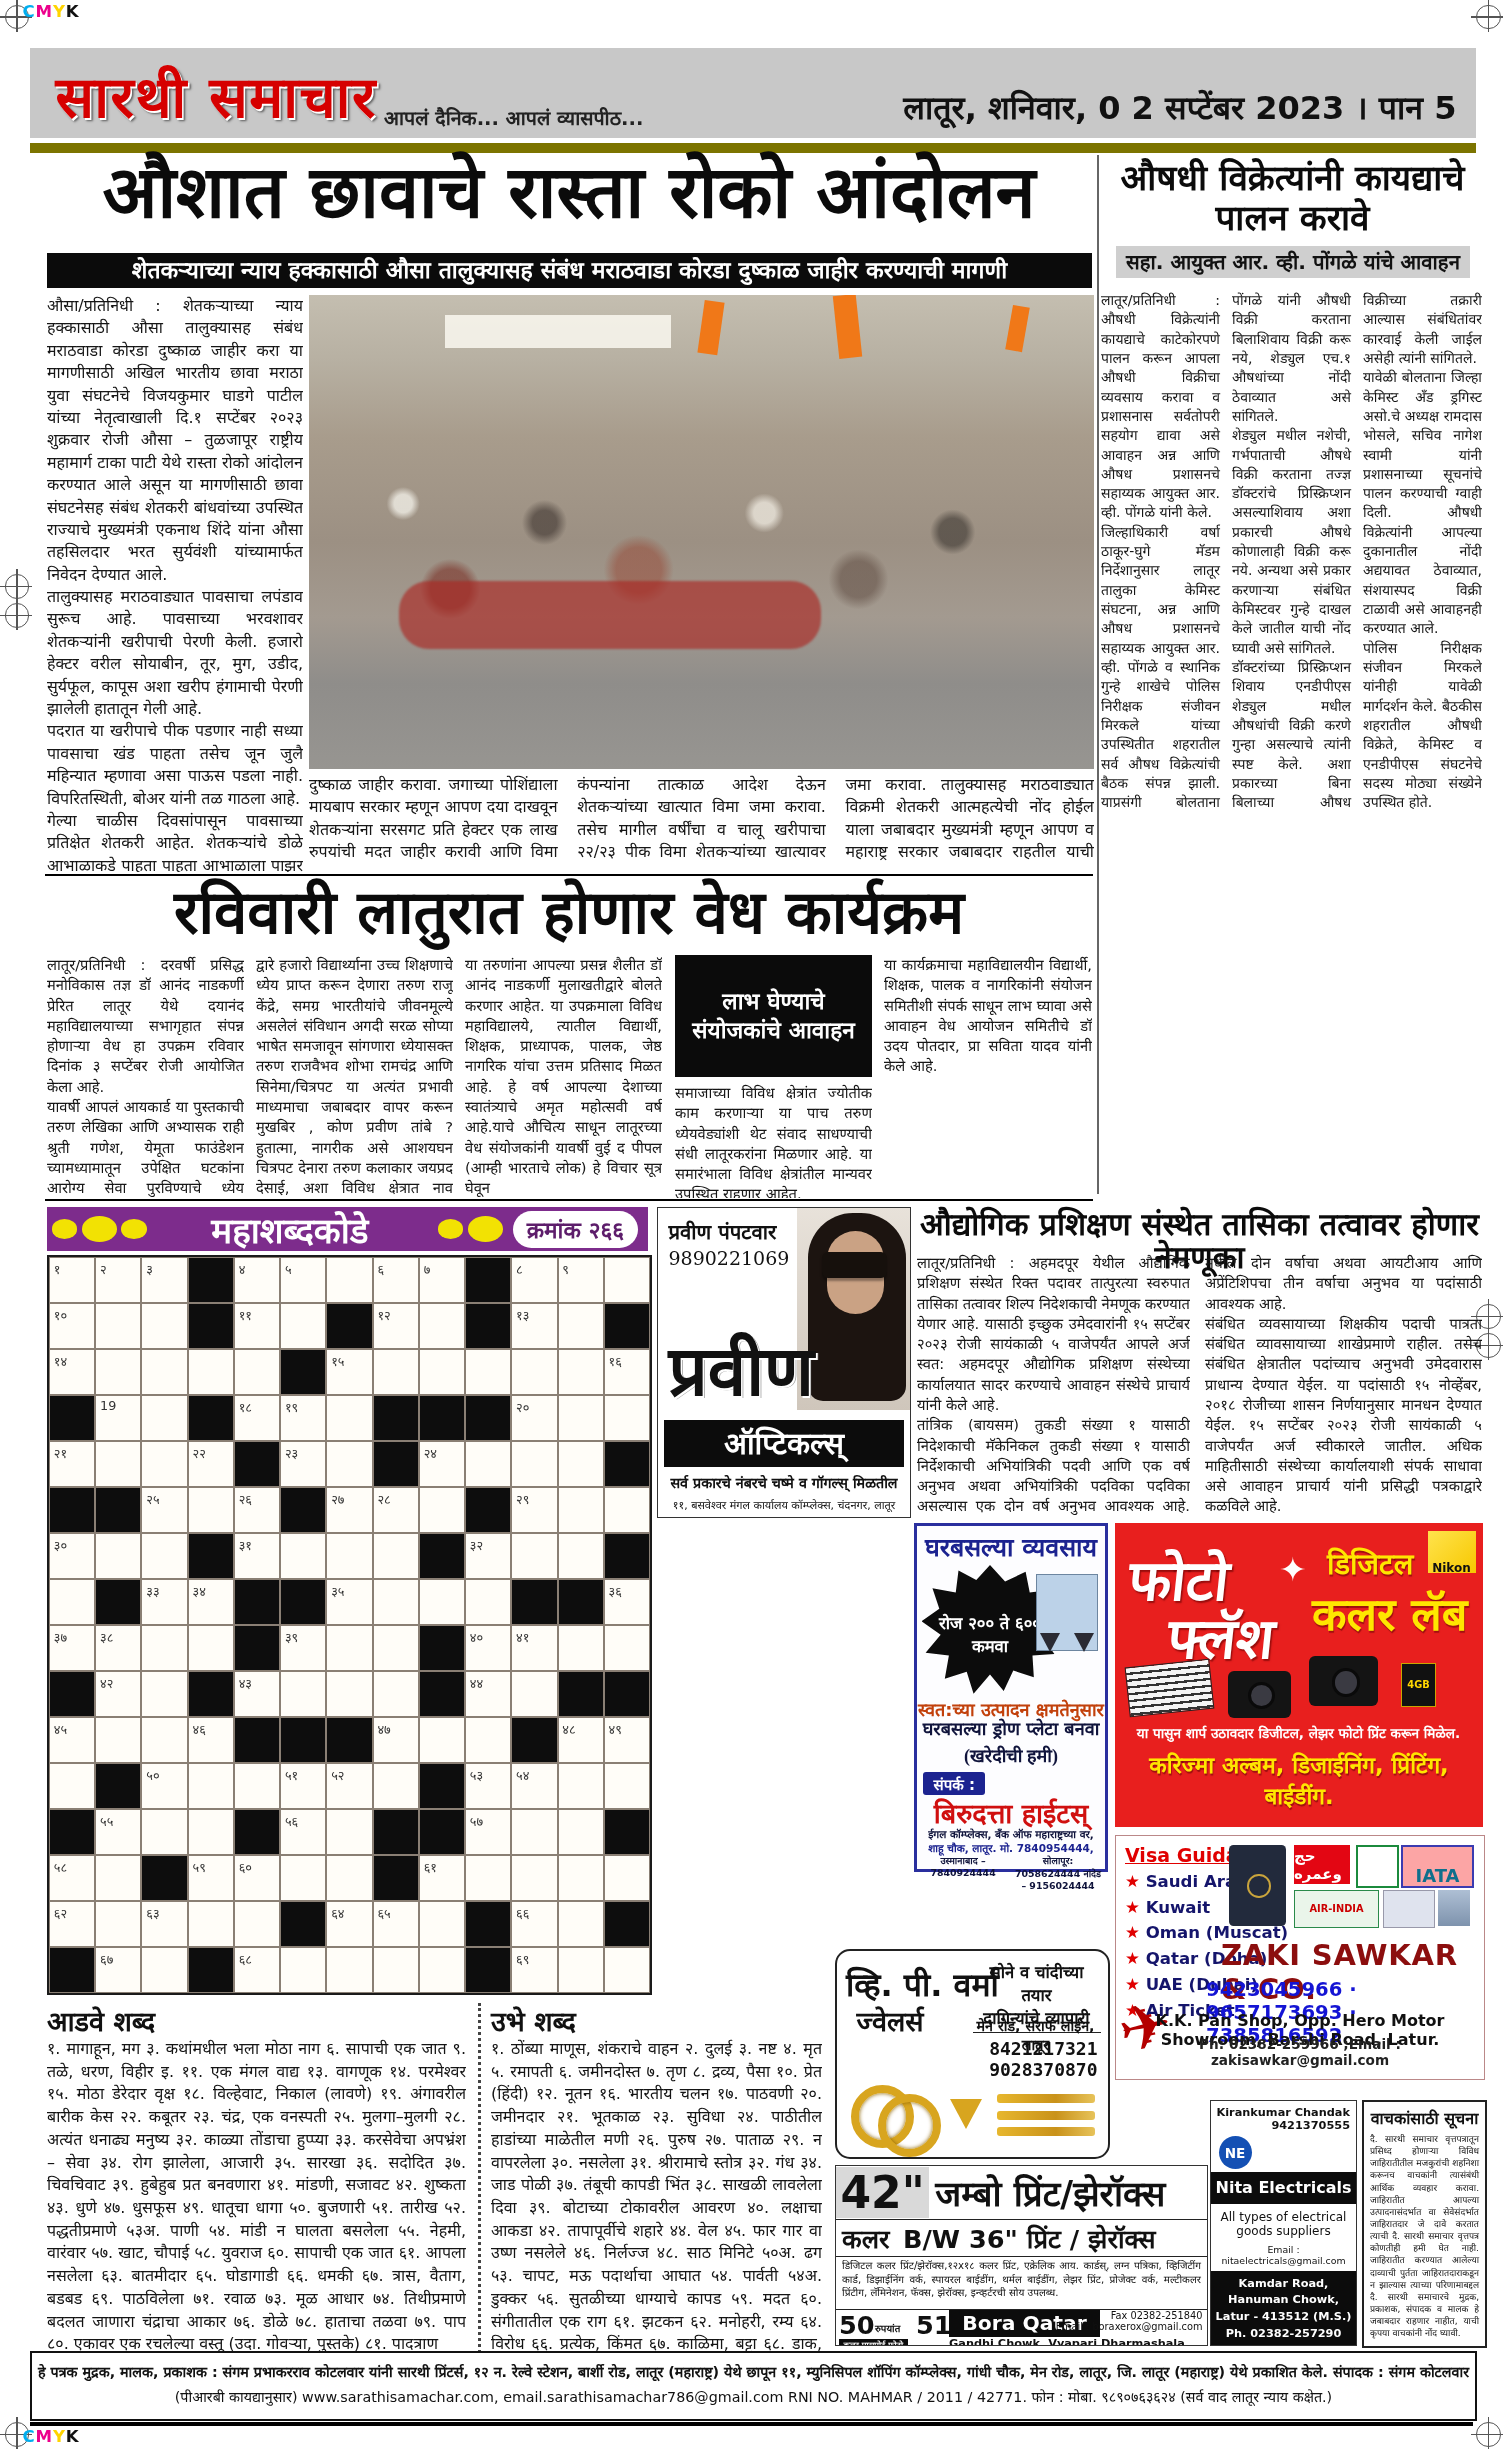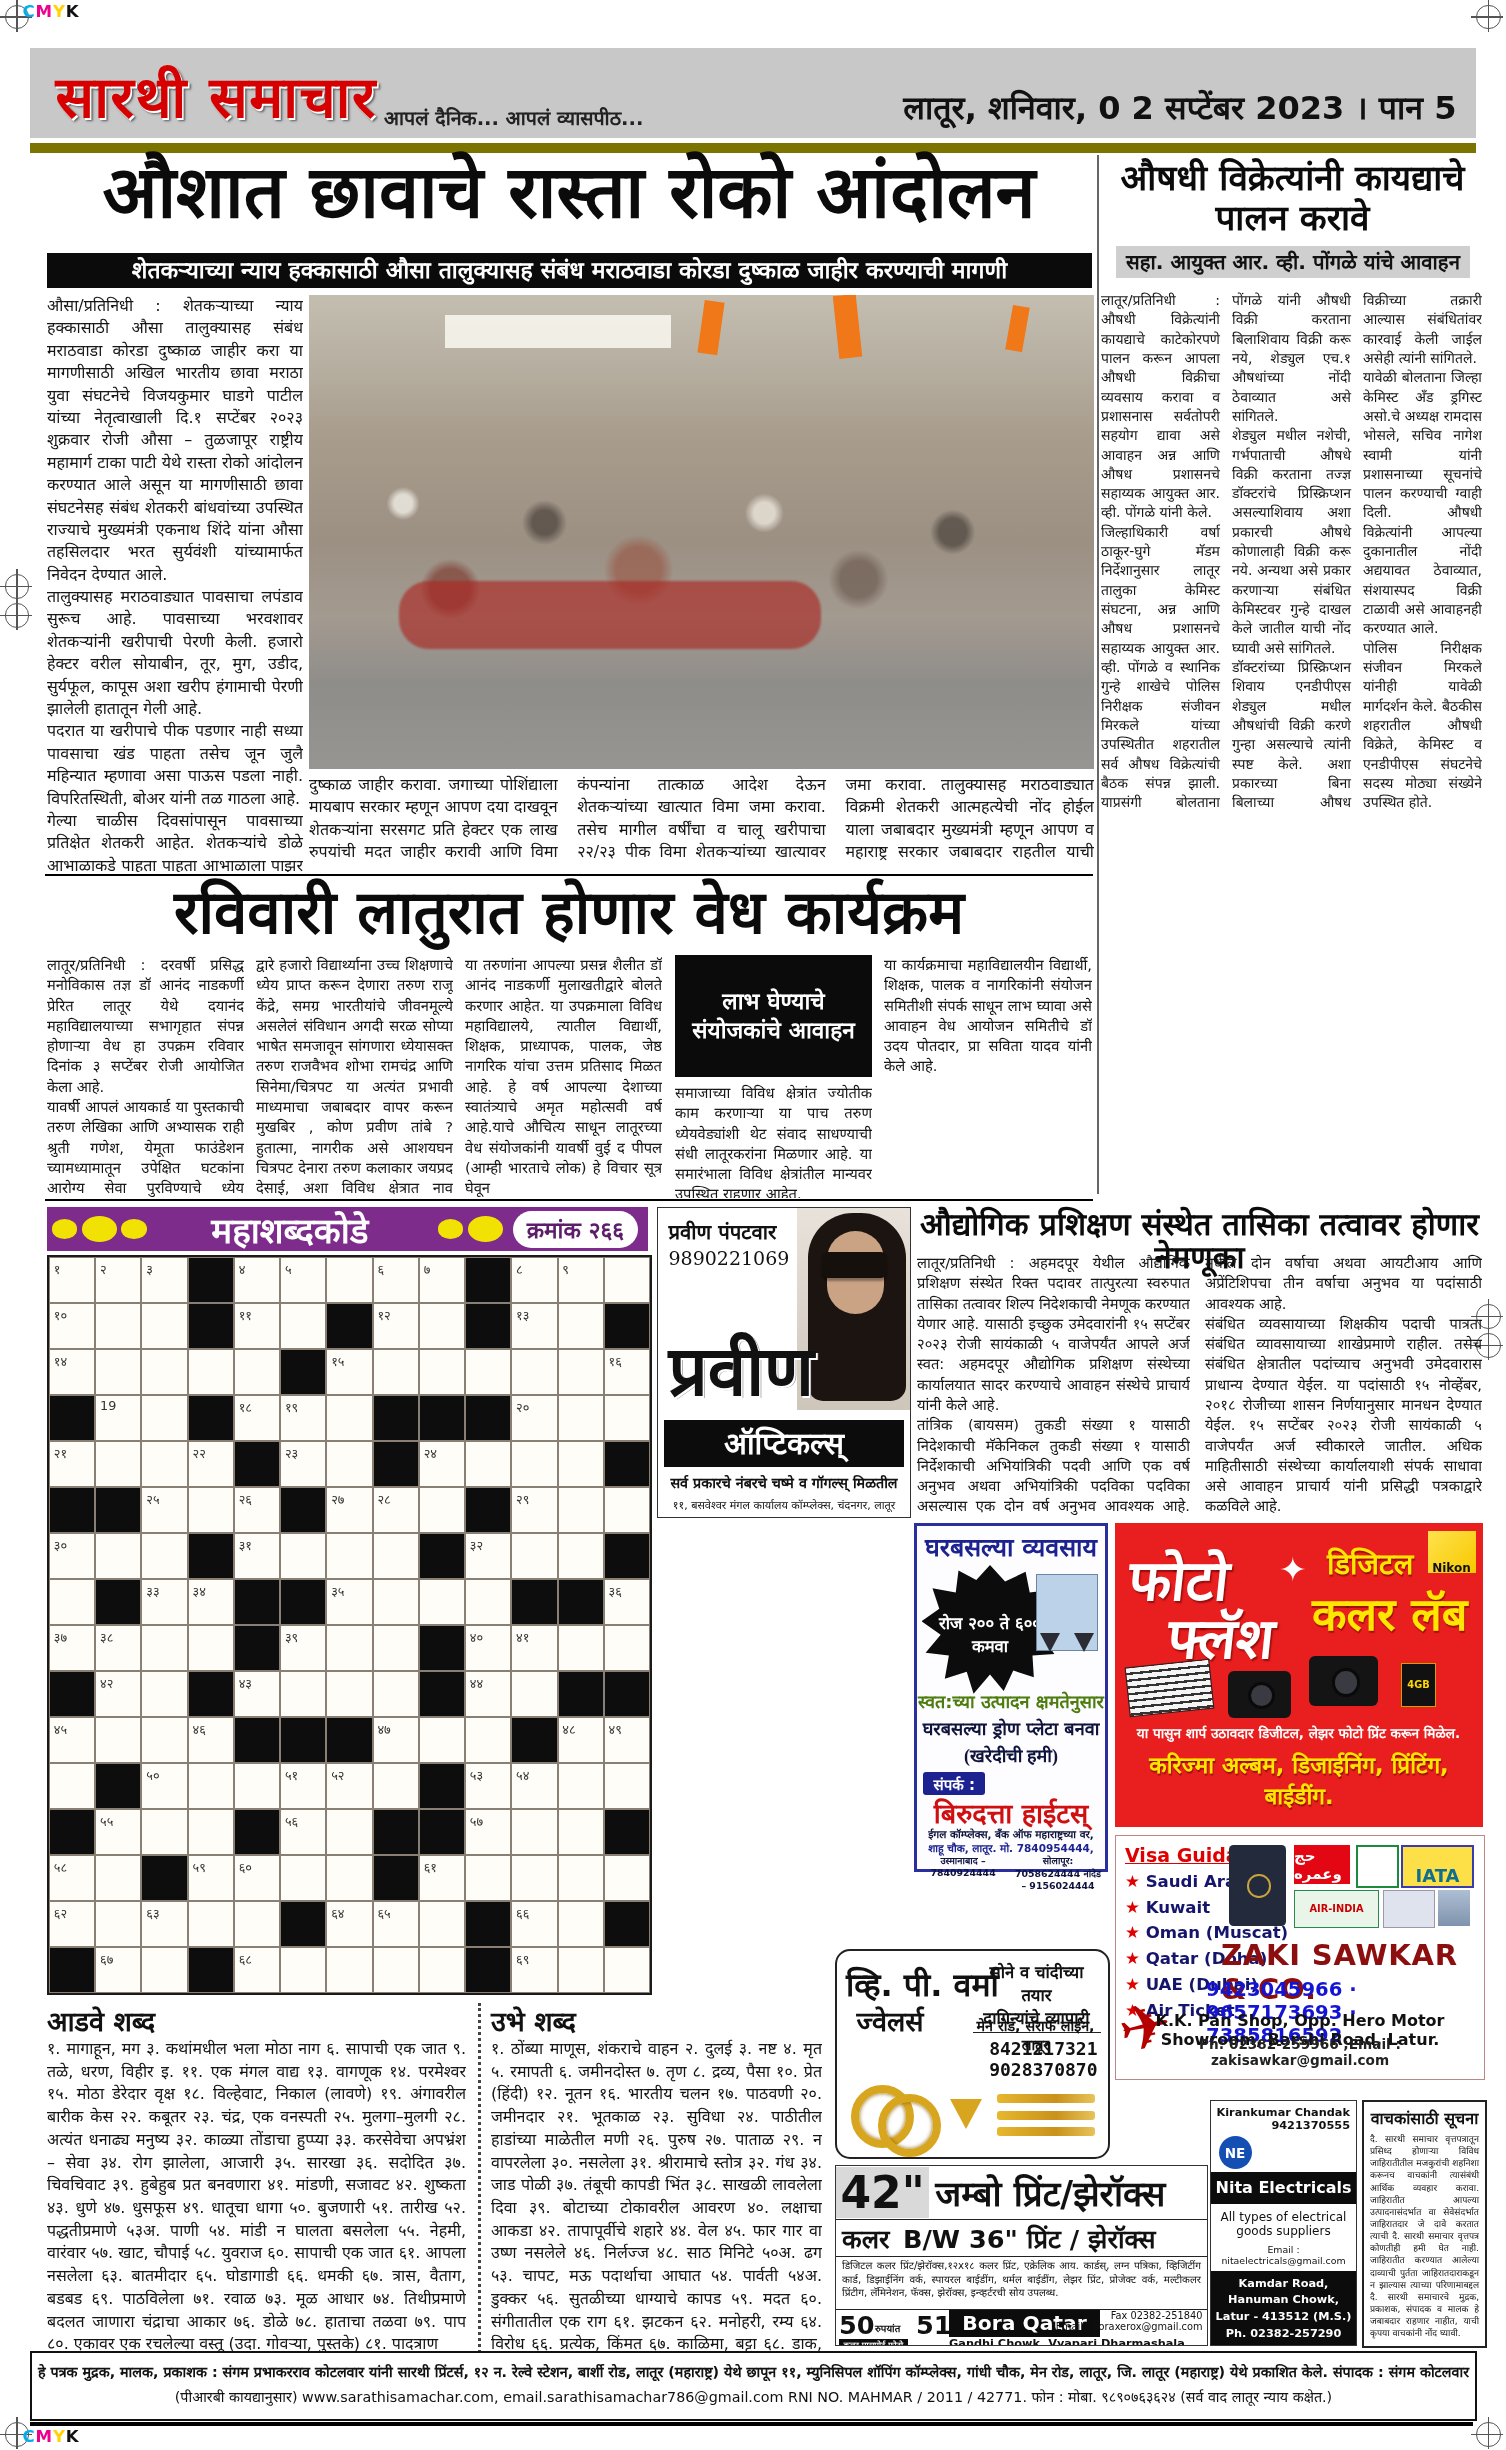--- a/index.html
+++ b/index.html
@@ -82,21 +82,21 @@
   
   .zk-title{color:#e00000;font-weight:800;text-decoration:underline;}
   .zk-item{font-weight:bold;color:#15156b;}
   .star{color:#e00000;}
   .zk-brand{color:#8c0e0e;font-weight:800;letter-spacing:0.8px;}
   .zk-phones{color:#1414d4;font-weight:800;}
   .passport{background:#222a3c;border-radius:4.5px;position:absolute;}
   .emblem{position:absolute;border:2.3px solid #c9a43c;border-radius:50%;}
   .hajbox{background:#e30613;color:#fff;display:flex;align-items:center;justify-content:center;font-weight:bold;position:absolute;}
   .mosquebox{background:#fff;border:2.3px solid #1b8a3c;position:absolute;}
-  .iatabox{background:#fde047;border:2.3px solid #3b3bb0;color:#0f6f8c;font-weight:800;text-align:center;position:absolute;}
+  .iatabox{background:#fca5a5;border:2.3px solid #3b3bb0;color:#0f6f8c;font-weight:800;text-align:center;position:absolute;}
   .plane{position:absolute;font-size:63px;color:#b40000;transform:rotate(-12deg);}
   
   .vj{border:2.3px solid #222;border-radius:15px;background:#fff;}
   .gold-ring{position:absolute;border:8.3px solid #d8a51f;border-radius:50%;box-shadow:inset 0 0 4.5px #8a6200;}
   .gold-bar{position:absolute;background:linear-gradient(90deg,#e7b72e,#c9921a 60%,#e7c35a);border-radius:3px;}
   .pendant{position:absolute;width:0;height:0;border-left:16.6px solid transparent;border-right:16.6px solid transparent;border-top:30px solid #d8a51f;}
   
   .bx-row{border-bottom:1.5px solid #222;display:flex;align-items:center;}
   .bx-black{background:#0c0c0c;color:#fff;font-weight:800;text-align:center;}
   
@@ -555,21 +555,21 @@
   <div class="abs smalltext jtext" style="left:1205px;top:1253px;width:277px;height:262px;overflow:hidden;">मधील दोन वर्षाचा अथवा आयटीआय आणि अप्रेंटिशिपचा तीन वर्षाचा अनुभव या पदांसाठी आवश्यक आहे.
 संबंधित व्यवसायाच्या शिक्षकीय पदाची पात्रता संबंधित व्यावसायाच्या शाखेप्रमाणे राहील. तसेच संबंधित क्षेत्रातील पदांच्याच अनुभवी उमेदवारास प्राधान्य देण्यात येईल. या पदांसाठी १५ नोव्हेंबर, २०१८ रोजीच्या शासन निर्णयानुसार मानधन देण्यात येईल. १५ सप्टेंबर २०२३ रोजी सायंकाळी ५ वाजेपर्यंत अर्ज स्वीकारले जातील. अधिक माहितीसाठी संस्थेच्या कार्यालयाशी संपर्क साधावा असे आवाहन प्राचार्य यांनी प्रसिद्धी पत्रकाद्वारे कळविले आहे.</div>
 
   <div class="abs gb" style="left:914px;top:1523px;width:188px;height:343px;">
     <div style="text-align:center;font-size:25px;font-weight:800;color:#1c2390;padding-top:3px;">घरबसल्या व्यवसाय</div>
     <div class="burst" style="position:absolute;left:4.5px;top:39px;width:113px;height:113px;font-size:16.6px;padding:12px;">रोज २०० ते ६०० कमवा</div>
     <div class="machine" style="right:7.5px;top:48px;width:60px;height:75px;">
       <div class="cone" style="left:3px;bottom:-1.5px;"></div>
       <div class="cone" style="right:3px;bottom:-1.5px;"></div>
     </div>
-    <div style="position:absolute;left:0;top:163px;width:100%;text-align:center;font-size:18px;font-weight:800;color:#4d7c0f;">स्वत:च्या उत्पादन क्षमतेनुसार</div>
+    <div style="position:absolute;left:0;top:171px;width:100%;text-align:center;font-size:18px;font-weight:800;color:#c2410c;">स्वत:च्या उत्पादन क्षमतेनुसार</div>
     <div style="position:absolute;left:0;top:190px;width:100%;text-align:center;font-size:18px;font-weight:800;color:#10143c;">घरबसल्या ड्रोण प्लेटा बनवा</div>
     <div style="position:absolute;left:0;top:217px;width:100%;text-align:center;font-size:18px;font-weight:800;color:#10143c;font-family:Liberation Serif, serif;">(खरेदीची हमी)</div>
     <div style="position:absolute;left:6px;top:246px;background:#1c2390;color:#fff;font-size:15px;font-weight:bold;padding:1.5px 10.5px;border-radius:3px;">संपर्क :</div>
     <div style="position:absolute;left:0;top:268px;width:100%;text-align:center;font-size:27px;font-weight:800;color:#d01010;">बिरुदत्ता हाईटस्</div>
     <div style="position:absolute;left:0;top:301px;width:100%;text-align:center;font-size:10.5px;font-weight:bold;color:#10143c;">ईगल कॉम्प्लेक्स, बँक ऑफ महाराष्ट्रच्या वर,</div>
     <div style="position:absolute;left:0;top:315px;width:100%;text-align:center;font-size:10.5px;font-weight:bold;color:#1c2390;">शाहू चौक, लातूर. मो. 7840954444,</div>
     <div style="position:absolute;left:0;top:328px;width:49%;text-align:center;font-size:9.4px;font-weight:bold;color:#10143c;">उस्मानाबाद – 7840924444</div>
     <div style="position:absolute;right:0;top:328px;width:50%;text-align:center;font-size:9.4px;font-weight:bold;color:#10143c;">सोलापूर: 7058624444 नांदेड – 9156024444</div>
   </div>
 

